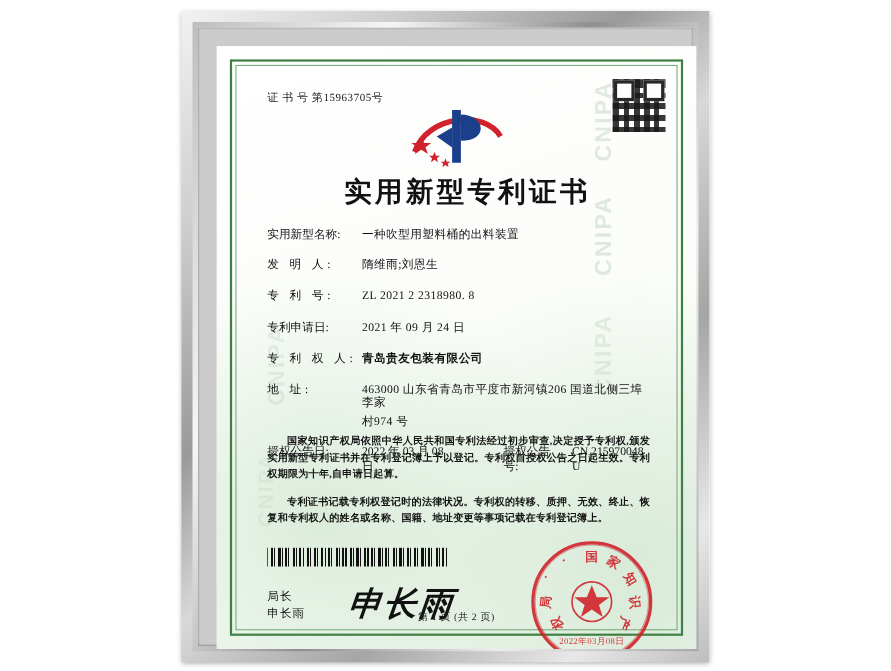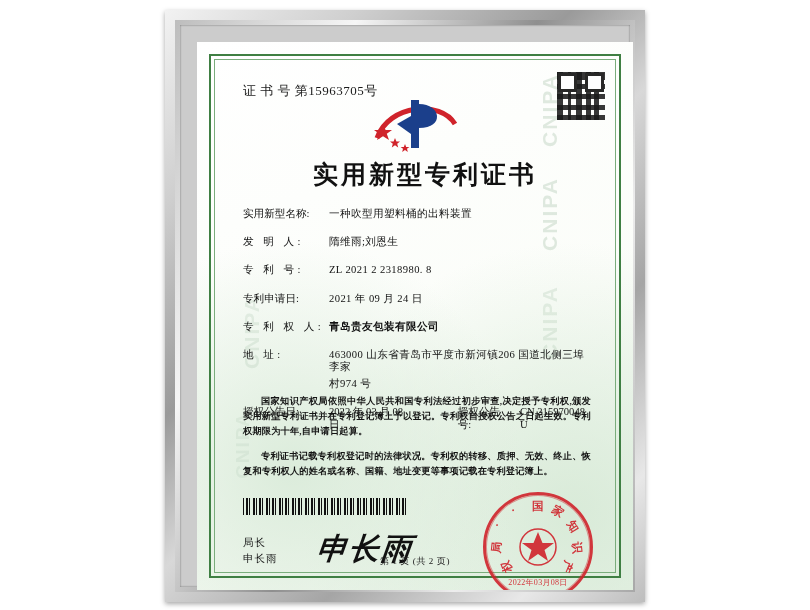--- a/index.html
+++ b/index.html
@@ -115,21 +115,21 @@
     background: #fff;
   }
   .qr::before { left: 1px; top: 1px; }
   .qr::after  { right: 1px; top: 1px; }
 
   
   .cert-no {
     position: absolute;
     left: 46px;
     top: 40px;
-    font-size: 13px;
+    font-size: 10px;
     color: #1a1a1a;
     letter-spacing: .5px;
   }
 
   
   .emblem {
     position: absolute;
     left: 50%;
     top: 52px;
     transform: translateX(-50%);

